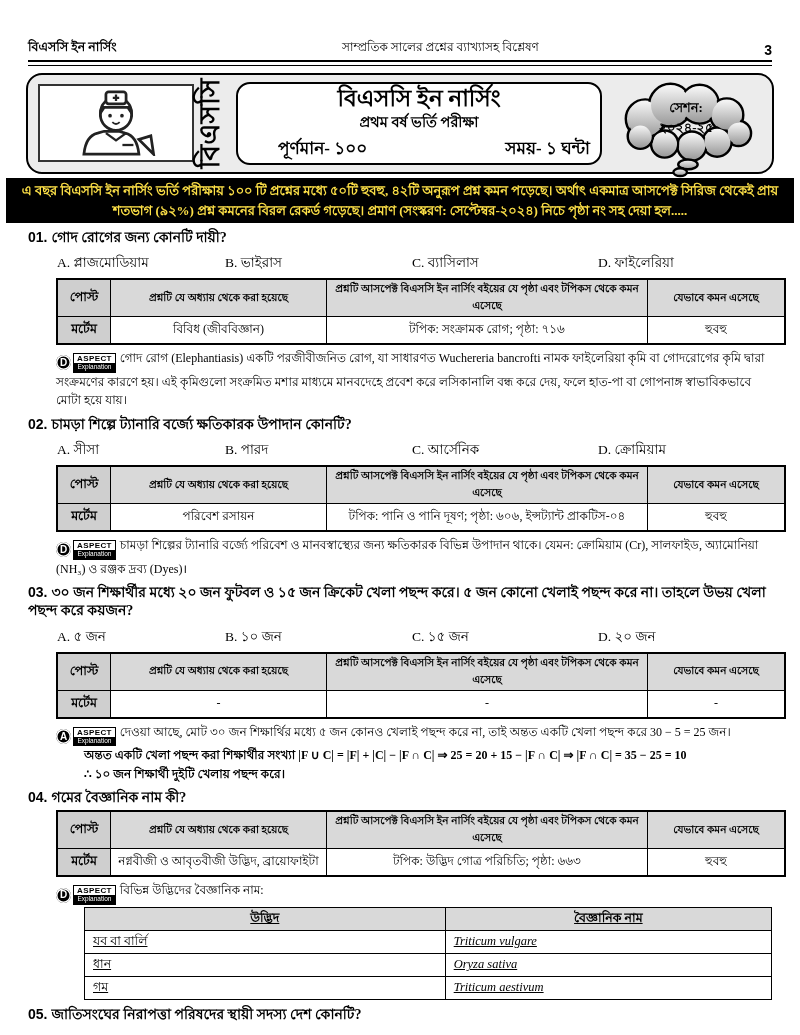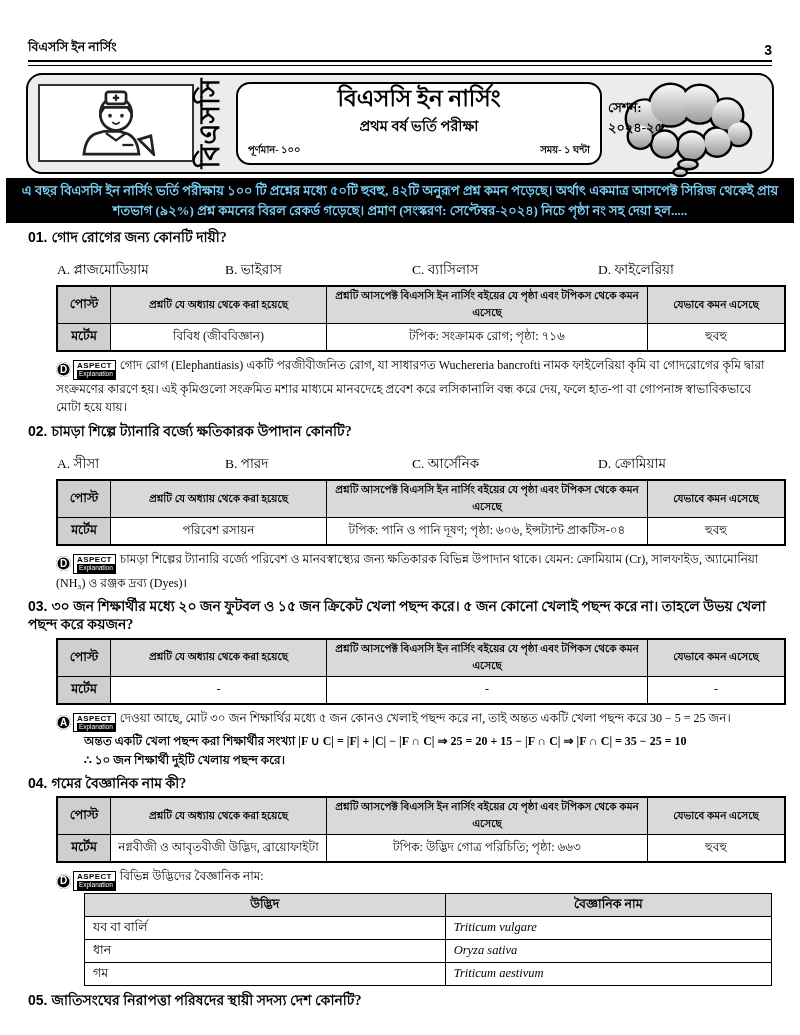--- a/index.html
+++ b/index.html
@@ -13,64 +13,65 @@
   .rule2{height:3px;border-top:2.5px solid #000;border-bottom:1.5px solid #000;margin:2px 28px 0;}
 
   
   .mast{position:relative;margin:7px 26px 0;height:97px;border:2.5px solid #000;border-radius:16px;background:#ececec;}
   .photo{position:absolute;left:10px;top:9px;width:152px;height:74px;border:2.5px solid #333;background:#fff;display:flex;align-items:center;justify-content:center;}
   .sidelabel{position:absolute;left:158px;top:0;width:52px;height:100%;display:flex;align-items:center;justify-content:center;}
   .sidelabel span{transform:rotate(-90deg);font-size:28px;font-weight:bold;white-space:nowrap;}
   .titlebox{position:absolute;left:208px;right:170px;top:7px;bottom:7px;border:2.5px solid #000;border-radius:14px;background:#fff;padding:2px 10px 4px;display:flex;flex-direction:column;justify-content:space-between;text-align:center;}
   .m-title{font-size:23px;font-weight:bold;line-height:1.1;}
   .m-sub{font-size:14.5px;font-weight:bold;text-align:center;}
-  .m-meta{display:flex;justify-content:space-between;font-size:10px;font-weight:bold;}
+  .m-meta{display:flex;justify-content:space-between;font-size:17px;font-weight:bold;margin-left:30px;}
   .cloud{position:absolute;right:8px;top:3px;width:156px;height:92px;}
   .cloud svg{position:absolute;inset:0;}
-  .cloud .ctext{position:absolute;left:0;right:0;top:20px;text-align:left;font-weight:bold;font-size:13px;line-height:1.5;}
+  .cloud .ctext{position:absolute;left:0;right:0;top:20px;text-align:center;font-weight:bold;font-size:13px;line-height:1.5;}
 
   
-  .notice{margin:4px 6px 0;background:#000;color:#7dd3fc;text-align:center;font-weight:bold;font-size:13px;line-height:1.5;padding:3px 12px;}
+  .notice{margin:4px 6px 0;background:#000;color:#fde047;text-align:center;font-weight:bold;font-size:13px;line-height:1.5;padding:3px 12px;}
 
   
   .q{margin:5px 28px 0;}
   .q-title{font-weight:bold;font-size:14px;line-height:1.3;}
   .q-num{margin-right:4px;font-family:"Liberation Sans",sans-serif;}
-  .q-opts{display:grid;grid-template-columns:168px 187px 186px 1fr;padding-left:29px;font-size:13.5px;margin-top:12px;}
+  .q-opts{display:grid;grid-template-columns:168px 187px 186px 1fr;padding-left:29px;font-size:13.5px;margin-top:5px;}
   .opt-italic .opt-text{font-style:italic;}
 
   table{border-collapse:collapse;}
   .pm{table-layout:fixed;width:730px;margin:3px 3px 0 28px;text-align:center;border:2px solid #000;}
   .pm td{border:1px solid #000;padding:1px 4px;overflow:hidden;}
   .pm td:first-child{width:44px;}
   .pm td:nth-child(2){width:207px;}
   .pm td:nth-child(4){width:128px;}
   .pm-head td{height:20px;font-weight:bold;font-size:10.5px;background:#d9d9d9;}
   .pm-body td{height:24px;font-size:12px;background:#fff;}
   .pm td.pm-corner{background:#cfcfcf;font-weight:bold;font-size:12.5px;}
 
   .exp{margin:4px 2px 1px 28px;font-size:12px;line-height:1.55;}
   .exp-line{margin-left:28px;font-weight:bold;}
   .badge{display:inline-flex;align-items:center;gap:2px;vertical-align:-4px;margin-right:4px;}
   .disc{width:15px;height:15px;border-radius:50%;background:#000;color:#fff;font-weight:bold;font-size:10px;display:inline-flex;align-items:center;justify-content:center;font-family:"Liberation Sans",sans-serif;box-shadow:inset 0 0 0 1.5px #fff;}
-  .abox{display:inline-flex;flex-direction:column;border:1.5px solid #000;font-family:"Liberation Sans",sans-serif;text-align:center;line-height:1;align-items:flex-end;}
+  .abox{display:inline-flex;flex-direction:column;border:1.5px solid #000;font-family:"Liberation Sans",sans-serif;text-align:center;line-height:1;}
   .abox .a1{font-weight:bold;font-size:8px;letter-spacing:.4px;background:#fff;color:#000;padding:1px 3px 0;}
   .abox .a2{font-size:6.5px;background:#000;color:#fff;padding:1px 2px;}
 
-  .pt{width:688px;margin:2px 0 0 56px;font-size:12.5px;border:1.5px solid #000;}
+  .pt{width:688px;margin:2px 0 0 56px;font-size:12.5px;border:1.5px solid #000;text-decoration:underline;}
   .pt td{border:1px solid #000;padding:1px 8px;height:16px;}
   .pt td:first-child{width:52.5%;}
   .pt-head td{background:#d9d9d9;font-weight:bold;text-align:center;}
   .pt .sci{font-style:italic;}
 </style>
 </head>
 <body>
 
 <div class="topbar">
   <span class="lft">বিএসসি ইন নার্সিং</span>
+  <span class="ctr">সাম্প্রতিক সালের প্রশ্নের ব্যাখ্যাসহ বিশ্লেষণ</span>
   <span class="pgn">3</span>
 </div>
 <div class="rule2"></div>
 
 <div class="mast">
   <div class="photo">
     <svg width="110" height="66" viewBox="0 0 110 72" fill="none">
       <path d="M20 70 q2 -20 15 -23 l7 -2 h16 l7 2 q13 3 15 23 z" fill="#fff" stroke="#222" stroke-width="3"></path>
       <path d="M44 47 l11 8 11 -8" fill="none" stroke="#222" stroke-width="2.5"></path>
       <path d="M62 60 h12" stroke="#222" stroke-width="2.5"></path>
@@ -208,20 +209,26 @@
           <span class="a2">Explanation</span>
         </span>
       </span><span>চামড়া শিল্পের ট্যানারি বর্জ্যে পরিবেশ ও মানবস্বাস্থ্যের জন্য ক্ষতিকারক বিভিন্ন উপাদান থাকে। যেমন: ক্রোমিয়াম (Cr), সালফাইড, অ্যামোনিয়া (NH₃) ও রঞ্জক দ্রব্য (Dyes)।</span>
   </div>
 </section>
 
 <section class="q">
   <div class="q-title">
     <span class="q-num">03.</span><span>৩০ জন শিক্ষার্থীর মধ্যে ২০ জন ফুটবল ও ১৫ জন ক্রিকেট খেলা পছন্দ করে। ৫ জন কোনো খেলাই পছন্দ করে না। তাহলে উভয় খেলা পছন্দ করে কয়জন?</span>
   </div>
+  <div class="q-opts">
+    <span class="opt"><span>A.</span> <span class="opt-text">৫ জন</span></span>
+    <span class="opt"><span>B.</span> <span class="opt-text">১০ জন</span></span>
+    <span class="opt"><span>C.</span> <span class="opt-text">১৫ জন</span></span>
+    <span class="opt"><span>D.</span> <span class="opt-text">২০ জন</span></span>
+  </div>
   <table class="pm">
     <tbody>
         <tr class="pm-head">
       <td class="pm-corner">পোস্ট</td>
       <td>প্রশ্নটি যে অধ্যায় থেকে করা হয়েছে</td>
       <td>প্রশ্নটি আসপেক্ট বিএসসি ইন নার্সিং বইয়ের যে পৃষ্ঠা এবং টপিকস থেকে কমন এসেছে</td>
       <td>যেভাবে কমন এসেছে</td>
     </tr>
     <tr class="pm-body">
       <td class="pm-corner">মর্টেম</td>

